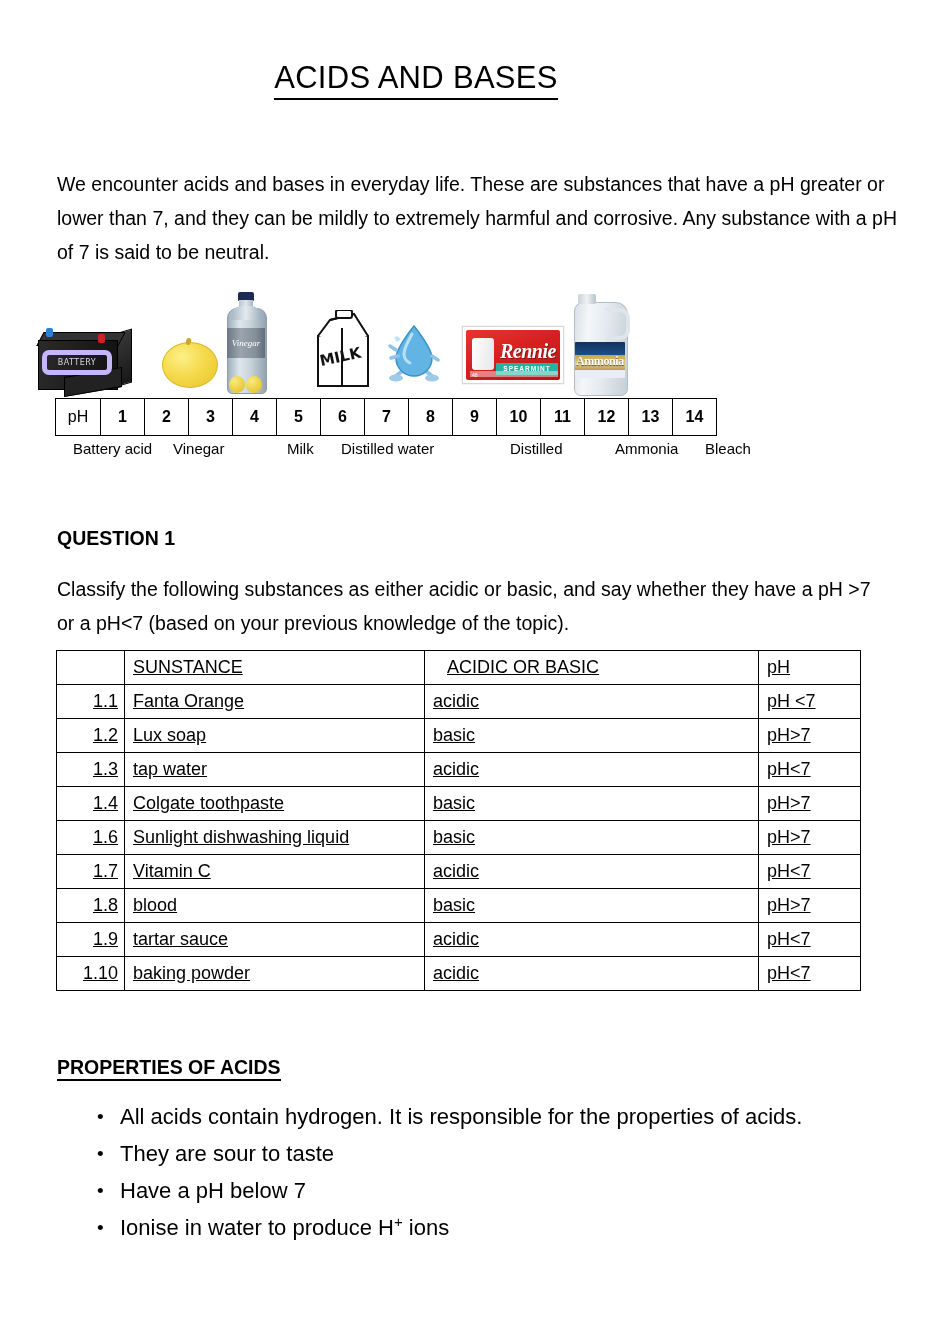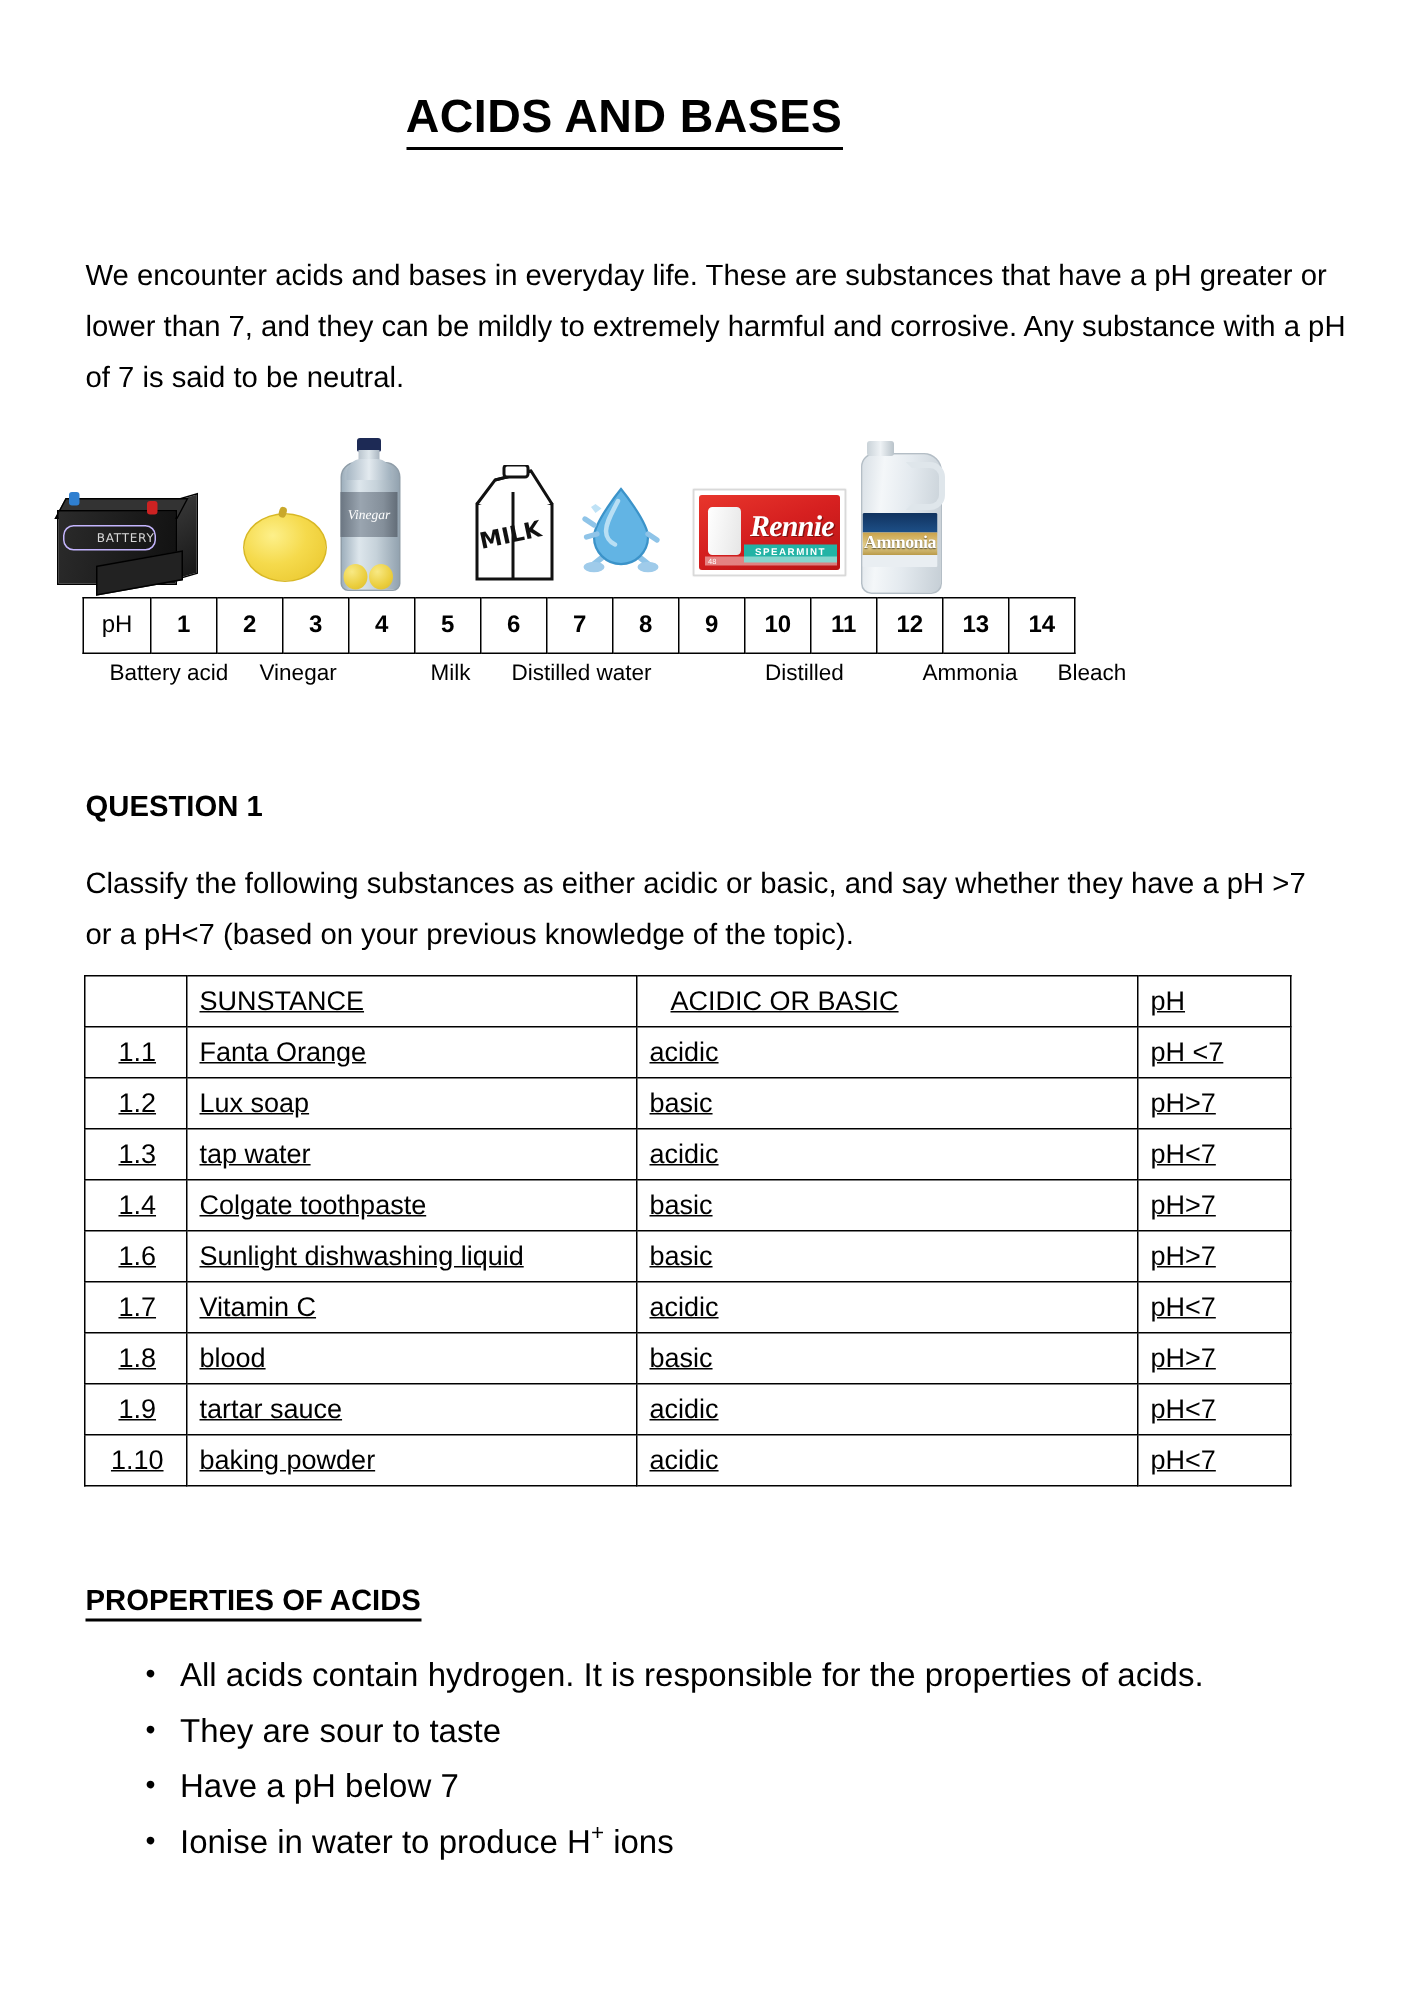--- a/index.html
+++ b/index.html
@@ -24,21 +24,21 @@
   }
 
   
   .doc-title {
     position: absolute;
     top: 60px;
     left: 0;
     width: 832px;
     text-align: center;
     font-size: 31px;
-    font-weight: bold;
+    font-weight: normal;
     letter-spacing: 0.3px;
   }
   .doc-title span {
     border-bottom: 2px solid #000;
     padding-bottom: 2px;
     display: inline-block;
   }
 
   
   .intro {
@@ -76,22 +76,22 @@
     background: linear-gradient(160deg,#3a3a3a,#171717);
     transform: skewY(-16deg);
     border: 1px solid #000;
   }
   .bat-top {
     position: absolute; left: 2px; top: 6px; width: 80px; height: 12px;
     background: #333; transform: skewX(-28deg); border: 1px solid #000;
   }
   .bat-label {
     position: absolute; left: 4px; top: 24px; width: 60px; height: 15px;
-    border: 1px solid #c4b5fd; border-radius: 7px;
-    font-size: 8px; color: #d8d8d8; text-align: right; line-height: 15px;
+    border: 5px solid #c4b5fd; border-radius: 7px;
+    font-size: 8px; color: #d8d8d8; text-align: center; line-height: 15px;
     font-family: "DejaVu Sans", sans-serif; letter-spacing: 0.5px;
   }
   .term {
     position: absolute; width: 7px; height: 9px; border-radius: 2px; top: 2px;
   }
   .term.blue { left: 8px; background: #2f7fd0; }
   .term.red  { left: 60px; background: #cc2222; top: 8px; }
   .bat-lower {
     position: absolute; left: 26px; top: 46px; width: 56px; height: 18px;
     background: #222; border: 1px solid #000; transform: skewY(-10deg);
@@ -318,21 +318,21 @@
     padding: 2px 6px 3px 8px;
     height: 28px;
     vertical-align: middle;
     font-family: "Liberation Sans", sans-serif;
     text-decoration: underline;
   }
   table.subs col.c-num { width: 68px; }
   table.subs col.c-sub { width: 300px; }
   table.subs col.c-cls { width: 334px; }
   table.subs col.c-ph  { width: 102px; }
-  table.subs td.num { text-align: center; padding-left: 8px; }
+  table.subs td.num { text-align: right; padding-left: 8px; }
   table.subs th.hdr-cls { padding-left: 22px; }
 
   
   .props-heading {
     position: absolute;
     top: 1056px;
     left: 57px;
     font-size: 19.5px;
     font-weight: bold;
   }

